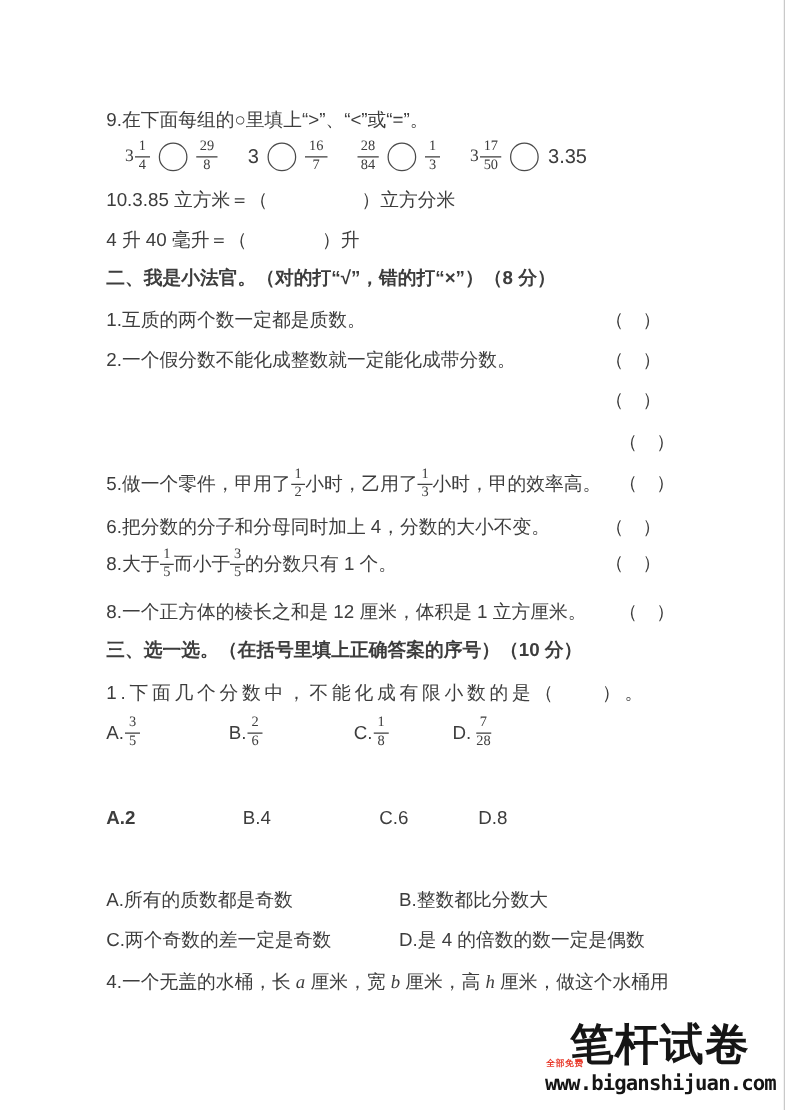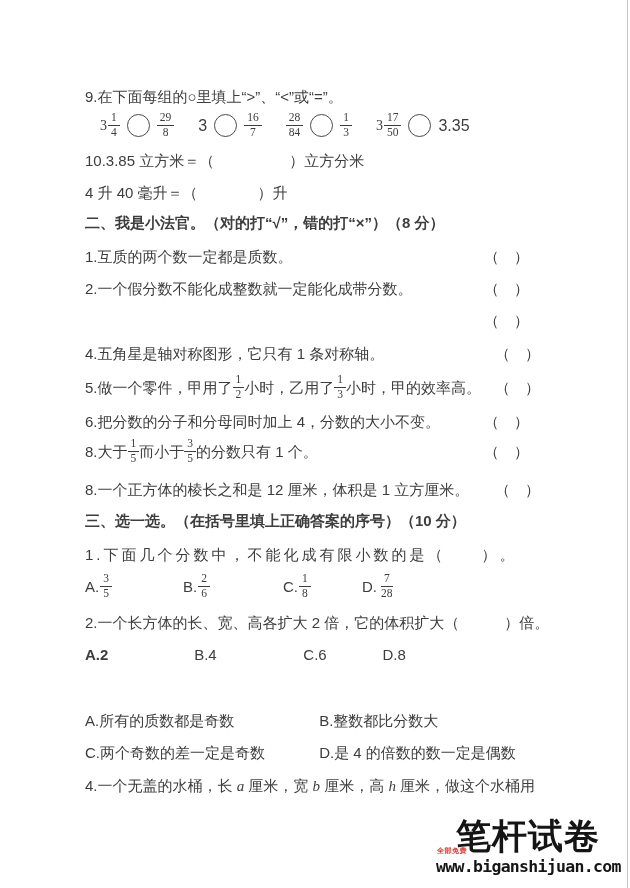--- a/index.html
+++ b/index.html
@@ -156,21 +156,20 @@
     <span class="tf-bracket">（　）</span>
   </div>
   <div class="line" style="top:278px">
     <span>2.一个假分数不能化成整数就一定能化成带分数。</span>
     <span class="tf-bracket">（　）</span>
   </div>
   <div class="line" style="top:310px">
     <span class="tf-bracket">（　）</span>
   </div>
   <div class="line" style="top:343px">
-    <span>4.五角星是轴对称图形，它只有 1 条对称轴。</span>
     <span class="tf-bracket brR">（　）</span>
   </div>
   <div class="line fracline" style="top:368px">
     <span>5.做一个零件，甲用了</span>
     <span class="frac">
       <span class="num">1</span>
       <span class="den">2</span>
     </span>
     <span>小时，乙用了</span>
     <span class="frac">
@@ -231,21 +230,20 @@
     </span>
     <span class="opt">
       <span>D.</span>
       <span class="frac">
         <span class="num">7</span>
         <span class="den">28</span>
       </span>
     </span>
   </div>
 
-  <div class="line" style="top:612px">2.一个长方体的长、宽、高各扩大 2 倍，它的体积扩大（　　　）倍。</div>
 
   <div class="line" style="top:644px">
     <span class="qw1">A.2</span>
     <span class="qw2">B.4</span>
     <span class="qw3">C.6</span>
     <span>D.8</span>
   </div>
 
 
   <div class="line" style="top:710px">

